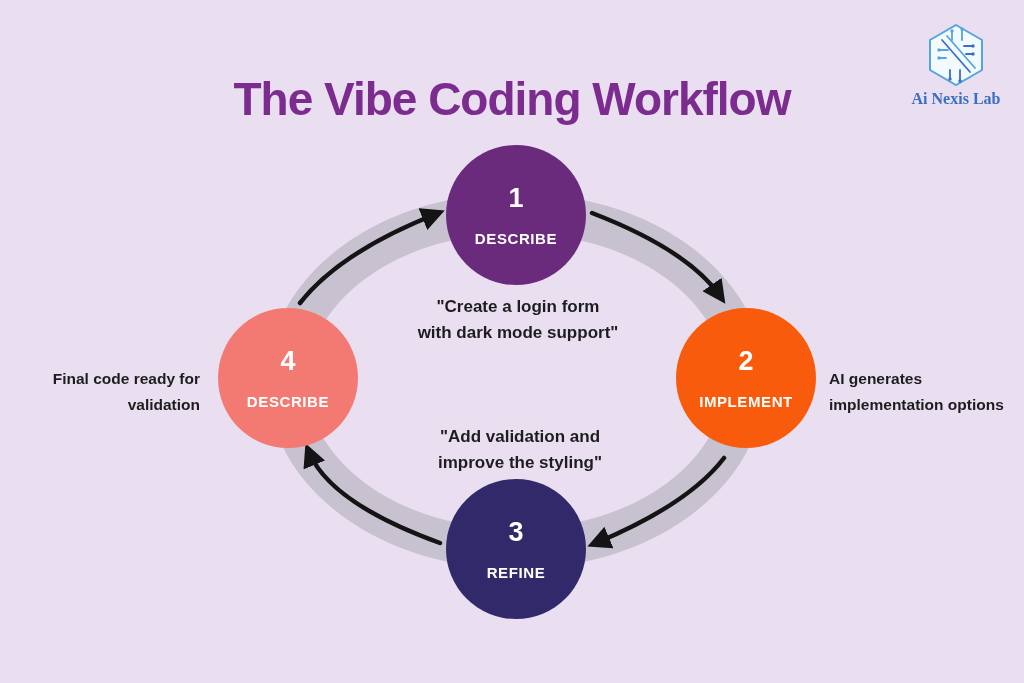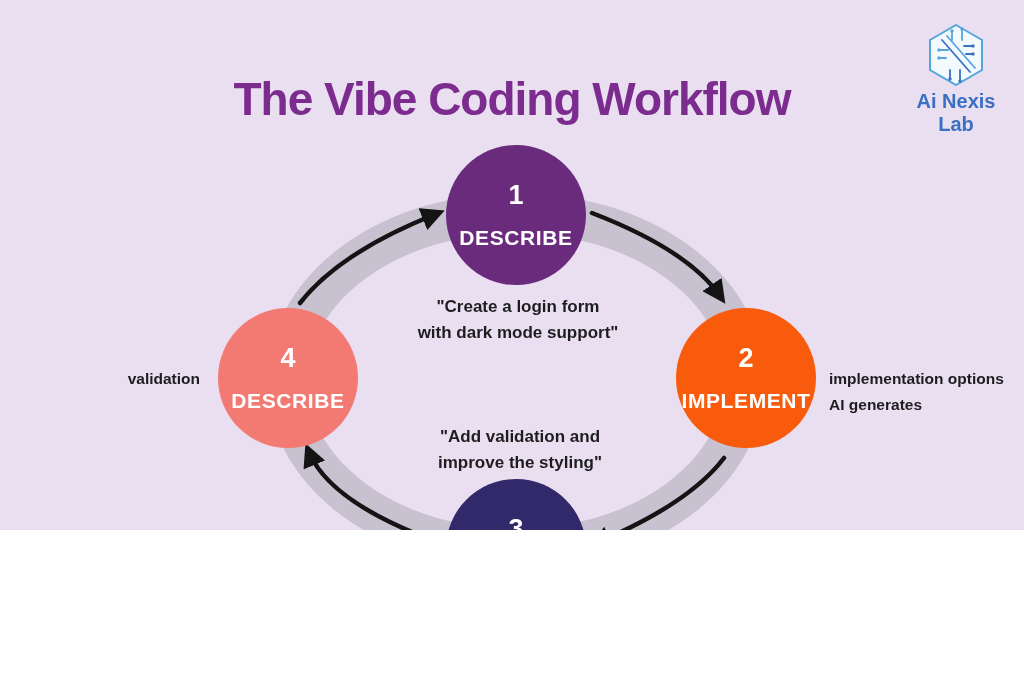--- a/index.html
+++ b/index.html
@@ -2,21 +2,21 @@
 <html style="--bg: #E9DFF0; --title-text: #7B2C8E; --ring: #C8C1D0; --arrow: #141414; --note-text: #1D1D1F; --circle-text: #FFFFFF; --step-describe: #6A2B7D; --step-generate: #F95B0D; --step-refine: #32296B; --step-implement: #F27A72; --brand-blue: #3A6FC4; --brand-blue-light: #56A5DC;"><head>
 <meta charset="utf-8">
 <style>
   * { margin: 0; padding: 0; box-sizing: border-box; }
   html, body { width: 1024px; height: 683px; }
   body { font-family: "Liberation Sans", sans-serif; }
 
   .canvas {
     position: relative;
     width: 1024px;
-    height: 530px;
+    height: 683px;
     background: var(--bg, #E9DFF0);
     overflow: hidden;
   }
 
   
   .title {
     position: absolute;
     left: 0; right: 0; top: 72px;
     text-align: center;
     font-size: 46px;
@@ -50,21 +50,21 @@
     width: 140px; height: 140px;
     border-radius: 50%;
     display: flex;
     flex-direction: column;
     align-items: center;
     justify-content: center;
     color: var(--circle-text, #FFFFFF);
     text-align: center;
   }
   .step .num { font-size: 27px; font-weight: bold; line-height: 1.15; }
-  .step .label { font-size: 21px; font-weight: bold; letter-spacing: .6px; margin-top: 15px; }
+  .step .label { font-size: 15px; font-weight: bold; letter-spacing: .6px; margin-top: 15px; }
 
   .step-describe  { left: 446px; top: 145px; background: var(--step-describe, #6A2B7D); }
   .step-generate  { left: 676px; top: 308px; background: var(--step-generate, #F95B0D); }
   .step-refine    { left: 446px; top: 479px; background: var(--step-refine, #32296B); }
   .step-implement { left: 218px; top: 308px; background: var(--step-implement, #F27A72); }
 
   
   .quote, .note {
     position: absolute;
     font-weight: bold;
@@ -86,23 +86,23 @@
     text-align: center;
   }
   .brand-icon { display: block; margin: 0 auto; }
   .hex-body { fill: #F2FAFD; stroke: var(--brand-blue-light, #56A5DC); stroke-width: 2; }
   .hex-trace { fill: none; stroke: var(--brand-blue-light, #56A5DC); stroke-width: 1.8; stroke-linecap: round; }
   .hex-trace-dark { fill: none; stroke: var(--brand-blue, #3A6FC4); stroke-width: 1.8; stroke-linecap: round; }
   .hex-dot { fill: var(--brand-blue-light, #56A5DC); }
   .hex-dot-dark { fill: var(--brand-blue, #3A6FC4); }
   .brand-name {
     margin-top: 4px;
-    font-family: Liberation Sans, sans-serif;
+    font-family: Liberation Serif, serif;
     font-weight: bold;
-    font-size: 20px;
+    font-size: 16px;
     color: var(--brand-blue, #3A6FC4);
   }
 </style>
 </head>
 <body>
 
 <div class="canvas">
 
   <div class="title">The Vibe Coding Workflow</div>
 
@@ -162,21 +162,22 @@
     <div>"Create a login form</div>
     <div>with dark mode support"</div>
   </div>
 
   <div class="quote quote-bottom">
     <div>"Add validation and</div>
     <div>improve the styling"</div>
   </div>
 
   <div class="note note-left">
+    <div>Final code ready for</div>
     <div>validation</div>
   </div>
 
   <div class="note note-right">
+    <div>AI generates</div>
     <div>implementation options</div>
-    <div>AI generates</div>
   </div>
 
 </div>
 
 </body></html>

